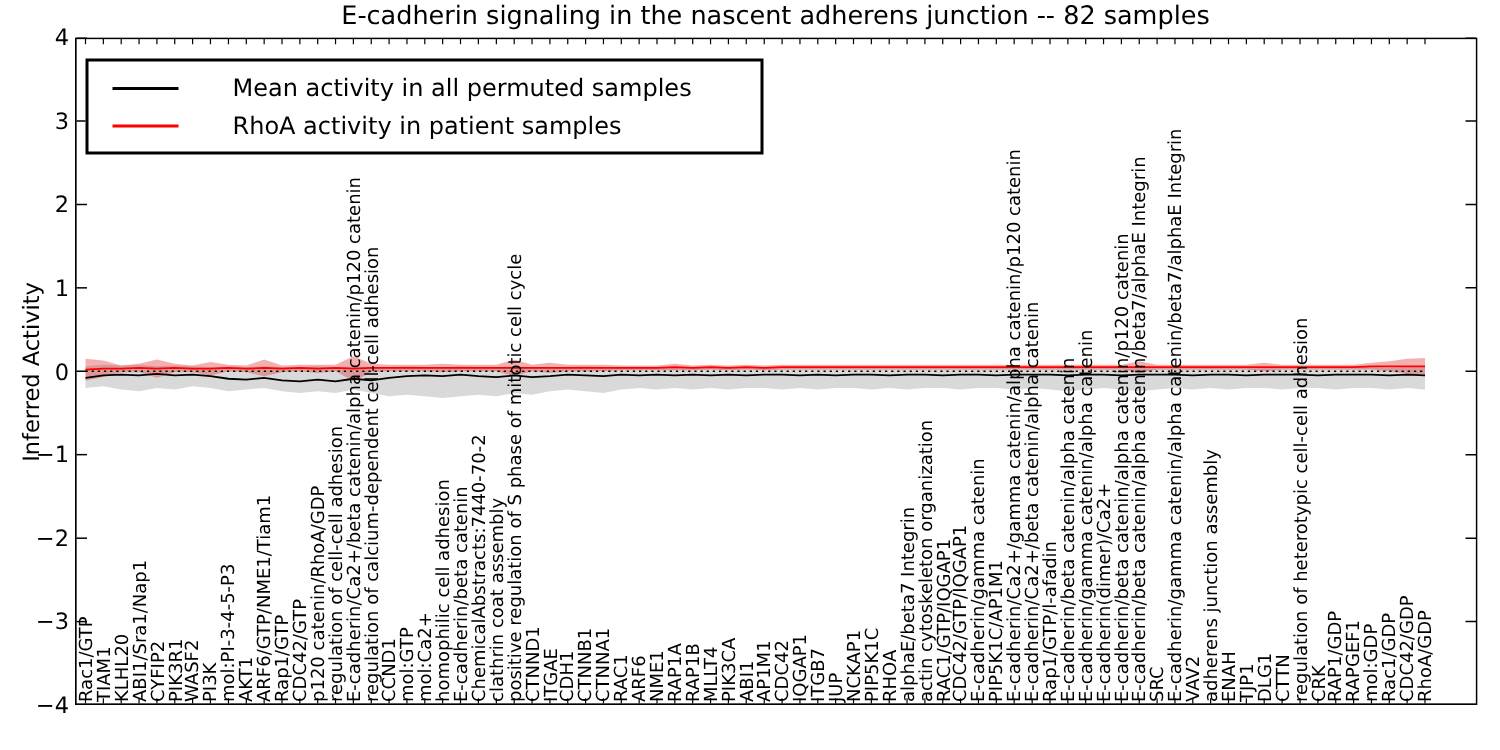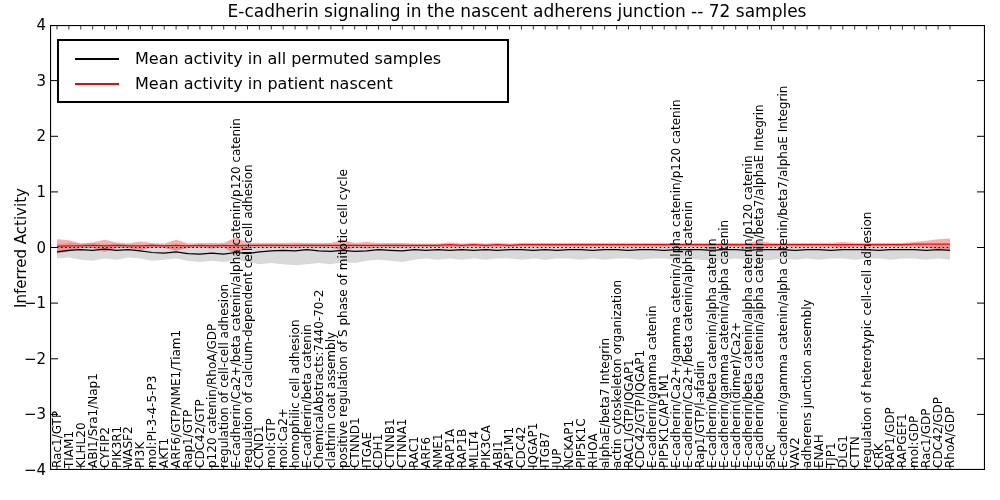--- a/index.html
+++ b/index.html
@@ -14,27 +14,27 @@
   #plot-svg{position:absolute;left:0;top:0;}
   #ytick-layer{position:absolute;left:0;top:0;width:50px;height:500px;}
   .ytick{position:absolute;left:12px;width:34px;text-align:right;font-size:15px;line-height:18px;}
   #xtick-layer{position:absolute;left:0;top:0;width:1000px;height:500px;pointer-events:none;}
   .xtick{position:absolute;bottom:32px;transform-origin:0 100%;transform:rotate(-90deg);
          font-size:12px;line-height:12px;white-space:nowrap;}
   .legend{position:absolute;left:57px;top:39px;width:452px;background:#ffffff;
           border:2px solid #000;padding:5px 10px;z-index:5;box-sizing:border-box;}
   .legend-row{display:flex;align-items:center;height:25px;}
   .legend-line{width:44px;height:0;border-top:2px solid #000;margin:0 16px 0 6px;flex:0 0 auto;}
-  .legend-label{font-size:16px;white-space:nowrap;}
+  .legend-label{font-size:16px;white-space:nowrap;margin-left:20px;}
 </style>
 </head>
 <body>
 
 <div class="figure">
-  <div class="title">E-cadherin signaling in the nascent adherens junction -- 72 samples</div>
+  <div class="title">E-cadherin signaling in the nascent adherens junction -- 82 samples</div>
   <div class="ylabel">Inferred Activity</div>
 
   <div class="plot-area">
     <svg id="plot-svg" width="935" height="445" viewBox="0 0 935 445">
         <polygon points="7.0,219.2 18.9,218.1 30.8,218.6 42.7,218.1 54.6,219.2 66.5,218.6 78.4,219.2 90.3,219.7 102.3,219.2 114.2,219.7 126.1,219.2 138.0,219.7 149.9,219.7 161.8,219.2 173.7,219.7 185.6,219.2 197.5,219.7 209.4,219.7 221.3,219.2 233.2,219.7 245.1,219.7 257.0,219.2 268.9,219.7 280.9,219.7 292.8,219.2 304.7,219.7 316.6,219.7 328.5,219.7 340.4,219.2 352.3,219.7 364.2,219.7 376.1,219.7 388.0,219.7 399.9,219.7 411.8,220.3 423.7,219.7 435.6,219.7 447.5,220.3 459.5,219.7 471.4,219.7 483.3,220.3 495.2,219.7 507.1,219.7 519.0,220.3 530.9,219.7 542.8,219.7 554.7,220.3 566.6,219.7 578.5,219.7 590.4,220.3 602.3,219.7 614.2,219.7 626.1,220.3 638.1,219.7 650.0,219.7 661.9,220.3 673.8,219.7 685.7,219.7 697.6,220.3 709.5,219.7 721.4,219.7 733.3,220.3 745.2,219.7 757.1,219.7 769.0,220.3 780.9,219.7 792.8,219.7 804.7,220.3 816.7,219.7 828.6,219.7 840.5,220.3 852.4,219.7 864.3,219.7 876.2,220.3 888.1,219.7 900.0,219.7 900.0,234.7 888.1,233.6 876.2,234.7 864.3,233.6 852.4,233.6 840.5,234.7 828.6,233.6 816.7,233.6 804.7,234.7 792.8,233.6 780.9,233.6 769.0,234.7 757.1,233.6 745.2,234.7 733.3,233.6 721.4,234.7 709.5,235.8 697.6,234.7 685.7,233.6 673.8,234.7 661.9,235.8 650.0,234.7 638.1,233.6 626.1,234.7 614.2,233.6 602.3,233.6 590.4,234.7 578.5,233.6 566.6,233.6 554.7,234.7 542.8,233.6 530.9,234.7 519.0,233.6 507.1,233.6 495.2,234.7 483.3,233.6 471.4,234.7 459.5,233.6 447.5,233.6 435.6,234.7 423.7,233.6 411.8,234.7 399.9,233.6 388.0,234.7 376.1,233.6 364.2,234.7 352.3,237.0 340.4,235.8 328.5,234.7 316.6,235.8 304.7,238.1 292.8,237.0 280.9,239.2 268.9,238.1 257.0,239.2 245.1,240.3 233.2,239.2 221.3,238.1 209.4,239.2 197.5,237.0 185.6,234.7 173.7,237.0 161.8,235.8 149.9,237.0 138.0,235.8 126.1,233.6 114.2,234.7 102.3,235.8 90.3,233.6 78.4,232.5 66.5,234.7 54.6,233.6 42.7,235.8 30.8,234.7 18.9,232.5 7.0,233.6 " fill="#888888" fill-opacity="0.32" stroke="none"></polygon>
         <polygon points="7.0,214.2 18.9,215.3 30.8,218.6 42.7,217.5 54.6,214.7 66.5,217.5 78.4,218.6 90.3,216.4 102.3,218.1 114.2,218.6 126.1,214.7 138.0,218.6 149.9,218.1 161.8,218.1 173.7,218.1 185.6,212.5 197.5,217.5 209.4,218.1 221.3,218.1 233.2,218.1 245.1,217.5 257.0,218.1 268.9,218.1 280.9,218.1 292.8,214.7 304.7,218.1 316.6,216.9 328.5,218.1 340.4,218.1 352.3,218.1 364.2,218.6 376.1,218.6 388.0,218.6 399.9,217.5 411.8,218.6 423.7,218.1 435.6,218.6 447.5,218.1 459.5,218.6 471.4,218.1 483.3,218.1 495.2,218.1 507.1,218.1 519.0,218.1 530.9,218.1 542.8,218.1 554.7,218.1 566.6,218.1 578.5,218.1 590.4,218.1 602.3,218.1 614.2,218.1 626.1,218.1 638.1,218.1 650.0,218.1 661.9,218.1 673.8,218.1 685.7,218.1 697.6,218.1 709.5,215.8 721.4,218.1 733.3,218.1 745.2,218.1 757.1,218.1 769.0,218.1 780.9,218.1 792.8,216.9 804.7,218.1 816.7,218.1 828.6,218.1 840.5,218.1 852.4,218.1 864.3,216.9 876.2,215.8 888.1,214.2 900.0,213.6 900.0,224.7 888.1,224.2 876.2,222.5 864.3,221.4 852.4,221.4 840.5,221.4 828.6,221.4 816.7,221.4 804.7,221.4 792.8,222.5 780.9,221.4 769.0,221.4 757.1,221.4 745.2,221.4 733.3,221.4 721.4,221.4 709.5,223.6 697.6,221.4 685.7,221.4 673.8,221.4 661.9,221.4 650.0,221.4 638.1,221.4 626.1,221.4 614.2,221.4 602.3,221.4 590.4,221.4 578.5,221.4 566.6,221.4 554.7,221.4 542.8,221.4 530.9,221.4 519.0,221.4 507.1,221.4 495.2,221.4 483.3,221.4 471.4,221.4 459.5,221.9 447.5,221.4 435.6,221.9 423.7,221.4 411.8,221.9 399.9,221.9 388.0,221.9 376.1,221.9 364.2,221.9 352.3,222.5 340.4,222.5 328.5,222.5 316.6,223.6 304.7,222.5 292.8,225.8 280.9,222.5 268.9,222.5 257.0,222.5 245.1,223.1 233.2,222.5 221.3,222.5 209.4,222.5 197.5,223.1 185.6,229.2 173.7,222.5 161.8,223.6 149.9,222.5 138.0,223.1 126.1,225.8 114.2,223.1 102.3,222.5 90.3,225.3 78.4,223.1 66.5,223.1 54.6,226.9 42.7,223.1 30.8,223.1 18.9,226.4 7.0,228.6 " fill="#e03030" fill-opacity="0.38" stroke="none"></polygon>
         <polyline points="7.0,226.9 18.9,225.3 30.8,224.7 42.7,225.3 54.6,224.2 66.5,225.3 78.4,224.7 90.3,225.8 102.3,227.5 114.2,228.1 126.1,226.9 138.0,228.6 149.9,229.2 161.8,228.1 173.7,229.2 185.6,227.5 197.5,228.6 209.4,226.9 221.3,225.8 233.2,225.3 245.1,225.8 257.0,224.7 268.9,225.8 280.9,226.4 292.8,225.3 304.7,226.4 316.6,225.8 328.5,224.7 340.4,225.3 352.3,225.8 364.2,224.7 376.1,225.3 388.0,224.7 399.9,225.3 411.8,224.7 423.7,225.3 435.6,224.7 447.5,225.3 459.5,224.7 471.4,224.7 483.3,225.3 495.2,224.7 507.1,225.3 519.0,224.7 530.9,224.7 542.8,225.3 554.7,224.7 566.6,224.7 578.5,225.3 590.4,224.7 602.3,224.7 614.2,225.3 626.1,224.7 638.1,224.7 650.0,224.7 661.9,225.3 673.8,224.7 685.7,224.7 697.6,225.3 709.5,224.7 721.4,224.7 733.3,224.7 745.2,225.3 757.1,224.7 769.0,224.7 780.9,225.3 792.8,224.7 804.7,224.7 816.7,224.7 828.6,225.3 840.5,224.7 852.4,224.7 864.3,224.7 876.2,225.3 888.1,224.7 900.0,225.3 " fill="none" stroke="#000000" stroke-width="1.2"></polyline>
         <polyline points="7.0,221.4 18.9,220.8 30.8,220.8 42.7,220.3 54.6,220.8 66.5,220.3 78.4,220.8 90.3,220.8 102.3,220.3 114.2,220.8 126.1,220.3 138.0,220.8 149.9,220.3 161.8,220.8 173.7,220.3 185.6,220.8 197.5,220.3 209.4,220.3 221.3,220.3 233.2,220.3 245.1,220.3 257.0,220.3 268.9,220.3 280.9,220.3 292.8,220.3 304.7,220.3 316.6,220.3 328.5,220.3 340.4,220.3 352.3,220.3 364.2,220.3 376.1,220.3 388.0,220.3 399.9,219.7 411.8,220.3 423.7,219.7 435.6,220.3 447.5,219.7 459.5,220.3 471.4,219.7 483.3,219.7 495.2,219.7 507.1,219.7 519.0,219.7 530.9,219.7 542.8,219.7 554.7,219.7 566.6,219.7 578.5,219.7 590.4,219.7 602.3,219.7 614.2,219.7 626.1,219.7 638.1,219.7 650.0,219.7 661.9,219.7 673.8,219.7 685.7,219.7 697.6,219.7 709.5,219.7 721.4,219.7 733.3,219.7 745.2,219.7 757.1,219.7 769.0,219.7 780.9,219.7 792.8,219.7 804.7,219.7 816.7,219.7 828.6,219.7 840.5,219.7 852.4,219.7 864.3,219.2 876.2,219.2 888.1,219.2 900.0,219.2 " fill="none" stroke="#ff0000" stroke-width="1.2"></polyline>
         <line x1="7" x2="900" y1="222.5" y2="222.5" stroke="#000000" stroke-width="1.1" stroke-dasharray="1.5,2.6"></line>
         <line x1="7.0" x2="7.0" y1="1" y2="4.5" stroke="#000" stroke-width="0.8"></line>
@@ -301,16 +301,16 @@
       <div class="xtick" style="left: 956px;">RhoA/GDP</div>
     </div>
 
   <div class="legend">
     <div class="legend-row">
       <span class="legend-line" id="legend-line-0" style="border-top-color: rgb(0, 0, 0);"></span>
       <span class="legend-label">Mean activity in all permuted samples</span>
     </div>
     <div class="legend-row">
       <span class="legend-line" id="legend-line-1" style="border-top-color: rgb(255, 0, 0);"></span>
-      <span class="legend-label">Mean activity in patient nascent</span>
+      <span class="legend-label">RhoA activity in patient samples</span>
     </div>
   </div>
 </div>
 
 </body></html>

